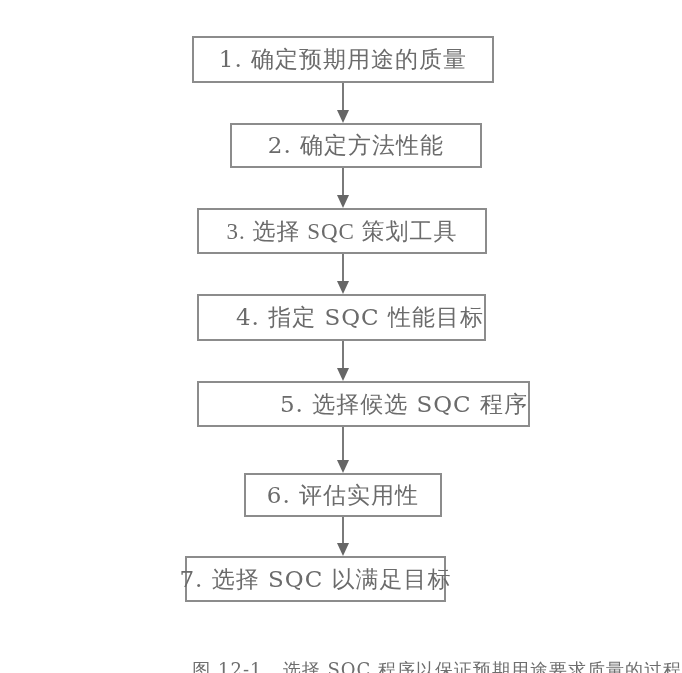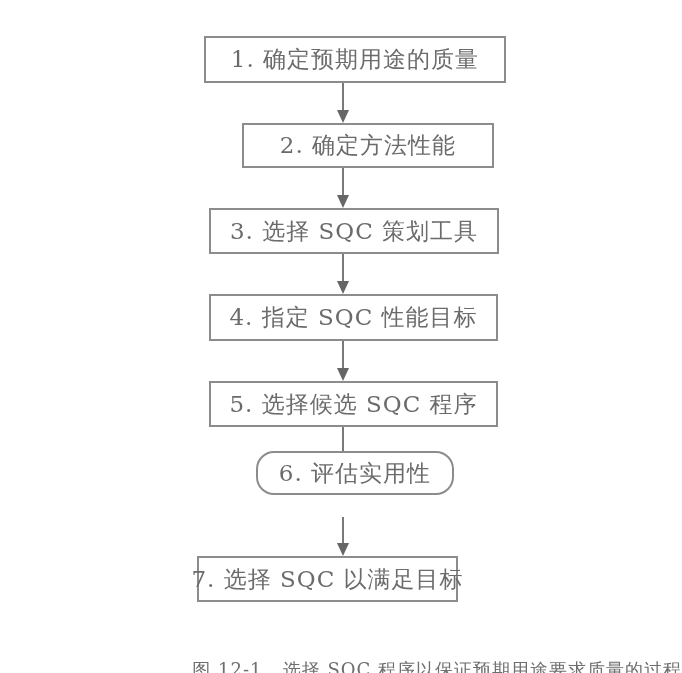--- a/index.html
+++ b/index.html
@@ -1,20 +1,20 @@
 <!DOCTYPE html>
 <html><head>
 <meta charset="utf-8">
 <style>
   html, body { margin: 0; padding: 0; background: #ffffff; }
   body { width: 682px; height: 673px; position: relative; overflow: hidden;
          font-family: "DejaVu Serif", "Liberation Serif", serif; color: #6a6a6a; }
   .box { position: absolute; box-sizing: border-box; border: 2px solid #8c8c8c;
          background: #fff; display: flex; align-items: center; justify-content: center;
-         font-size: 23px; letter-spacing: 1px; color: #6b6b6b; white-space: nowrap; margin-left: 12px; }
+         font-size: 23px; letter-spacing: 1px; color: #6b6b6b; white-space: nowrap; }
   .arrow { position: absolute; left: 341px; width: 5px; }
   .arrow .shaft { position: absolute; left: 1px; top: 0; width: 2px; background: #7a7a7a; }
   .arrow .head { position: absolute; left: -4px; width: 0; height: 0;
                  border-left: 6px solid transparent; border-right: 6px solid transparent;
                  border-top: 13px solid #666; }
   .caption { position: absolute; left: 0; width: 682px; top: 658px; text-align: right;
              font-size: 18px; letter-spacing: 1px; color: #6e6e6e; white-space: pre; }
 </style>
 </head>
 <body>
@@ -28,45 +28,45 @@
 </div>
 
 <div class="box" style="left:230px;top:123px;width:252px;height:45px;">
   <span>2. 确定方法性能</span>
 </div>
 <div class="arrow" style="top:168px;height:40px;">
   <div class="shaft" style="height:30px;"></div>
     <div class="head" style="top:27px;"></div>
 </div>
 
-<div class="box" style="left:197px;top:208px;width:290px;height:46px;">
+<div class="box" style="left:197px;top:208px;width:290px;height:46px;font-family:Liberation Serif, serif;">
   <span>3. 选择 SQC 策划工具</span>
 </div>
 <div class="arrow" style="top:254px;height:40px;">
   <div class="shaft" style="height:30px;"></div>
     <div class="head" style="top:27px;"></div>
 </div>
 
-<div class="box" style="left:197px;top:294px;width:289px;height:47px;">
+<div class="box" style="left:197px;top:294px;width:289px;height:47px;justify-content:flex-end;">
   <span>4. 指定 SQC 性能目标</span>
 </div>
 <div class="arrow" style="top:341px;height:40px;">
   <div class="shaft" style="height:30px;"></div>
     <div class="head" style="top:27px;"></div>
 </div>
 
-<div class="box" style="left:197px;top:381px;width:289px;height:46px;">
+<div class="box" style="left:197px;top:381px;width:333px;height:46px;justify-content:flex-end;">
   <span>5. 选择候选 SQC 程序</span>
 </div>
 <div class="arrow" style="top:427px;height:46px;">
   <div class="shaft" style="height:36px;"></div>
     <div class="head" style="top:33px;"></div>
 </div>
 
-<div class="box" style="left:244px;top:451px;width:198px;height:44px;border-radius:18px;">
+<div class="box" style="left:244px;top:473px;width:198px;height:44px;">
   <span>6. 评估实用性</span>
 </div>
 <div class="arrow" style="top:517px;height:39px;">
   <div class="shaft" style="height:29px;"></div>
     <div class="head" style="top:26px;"></div>
 </div>
 
 <div class="box" style="left:185px;top:556px;width:261px;height:46px;">
   <span>7. 选择 SQC 以满足目标</span>
 </div>

